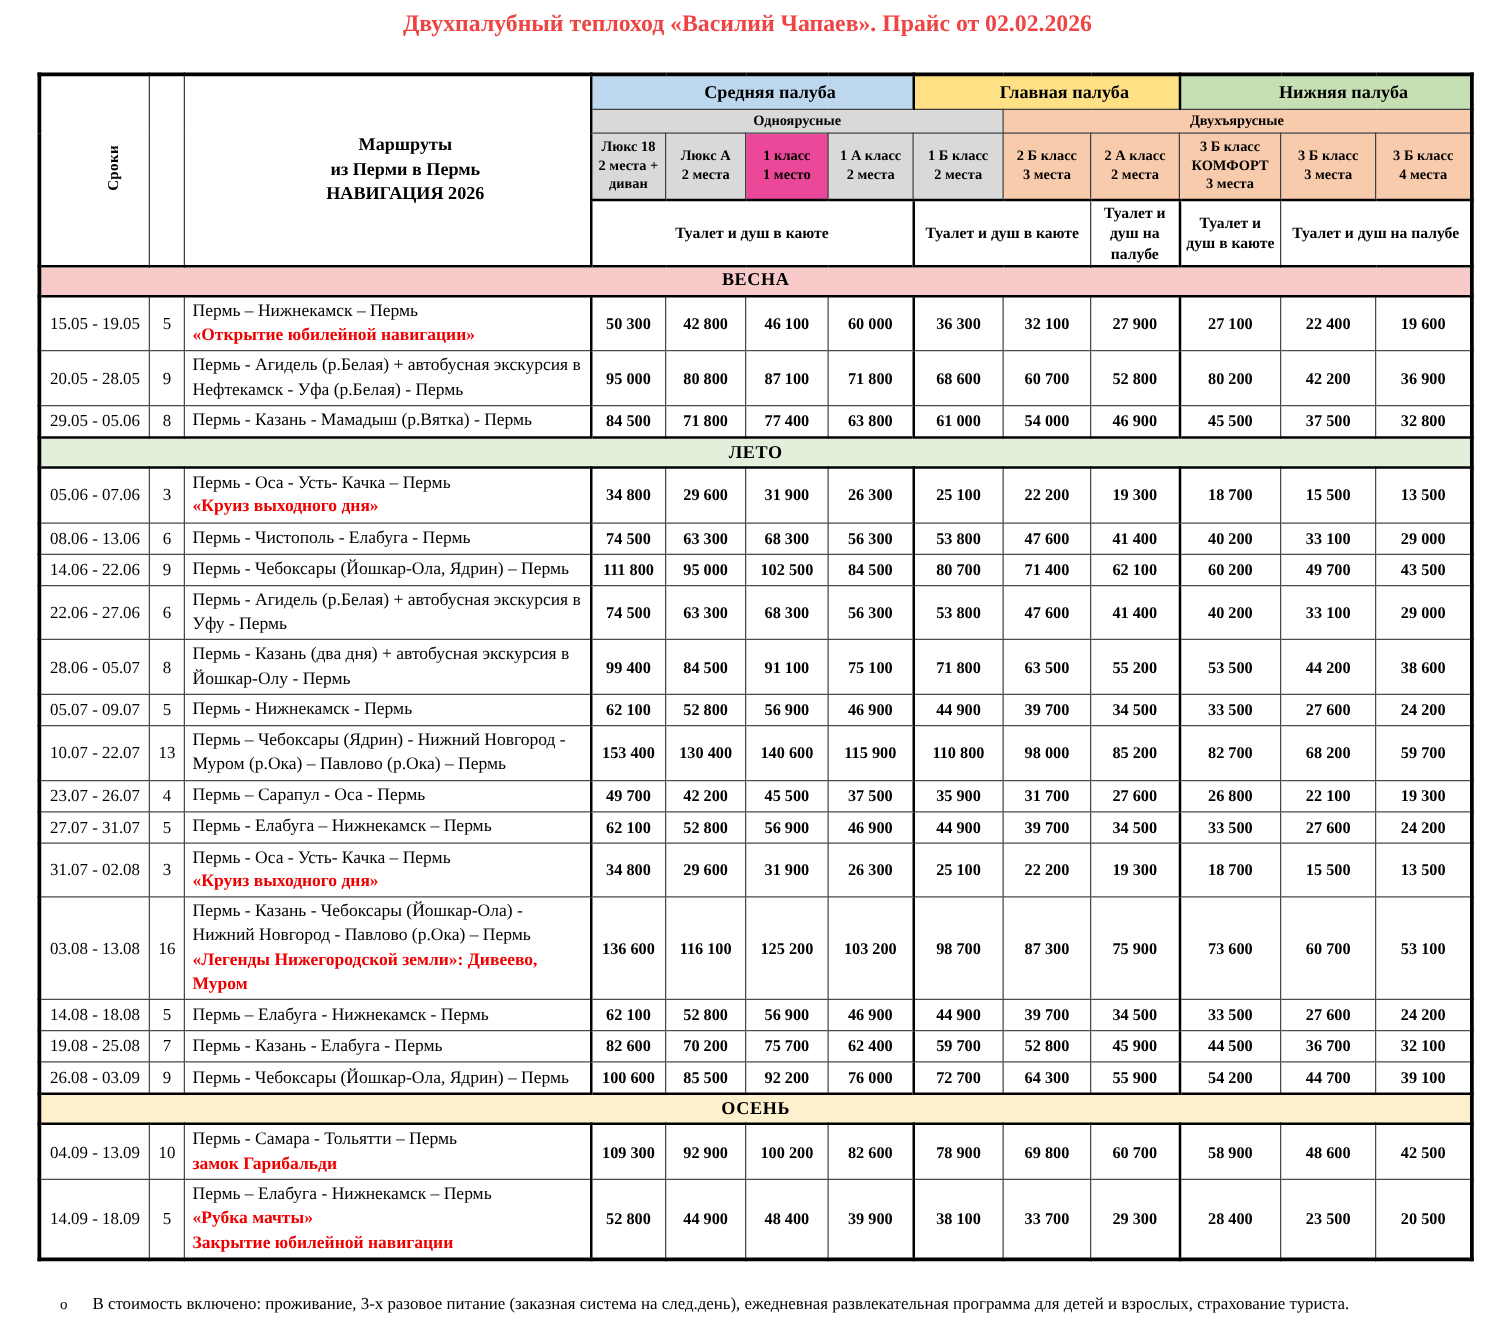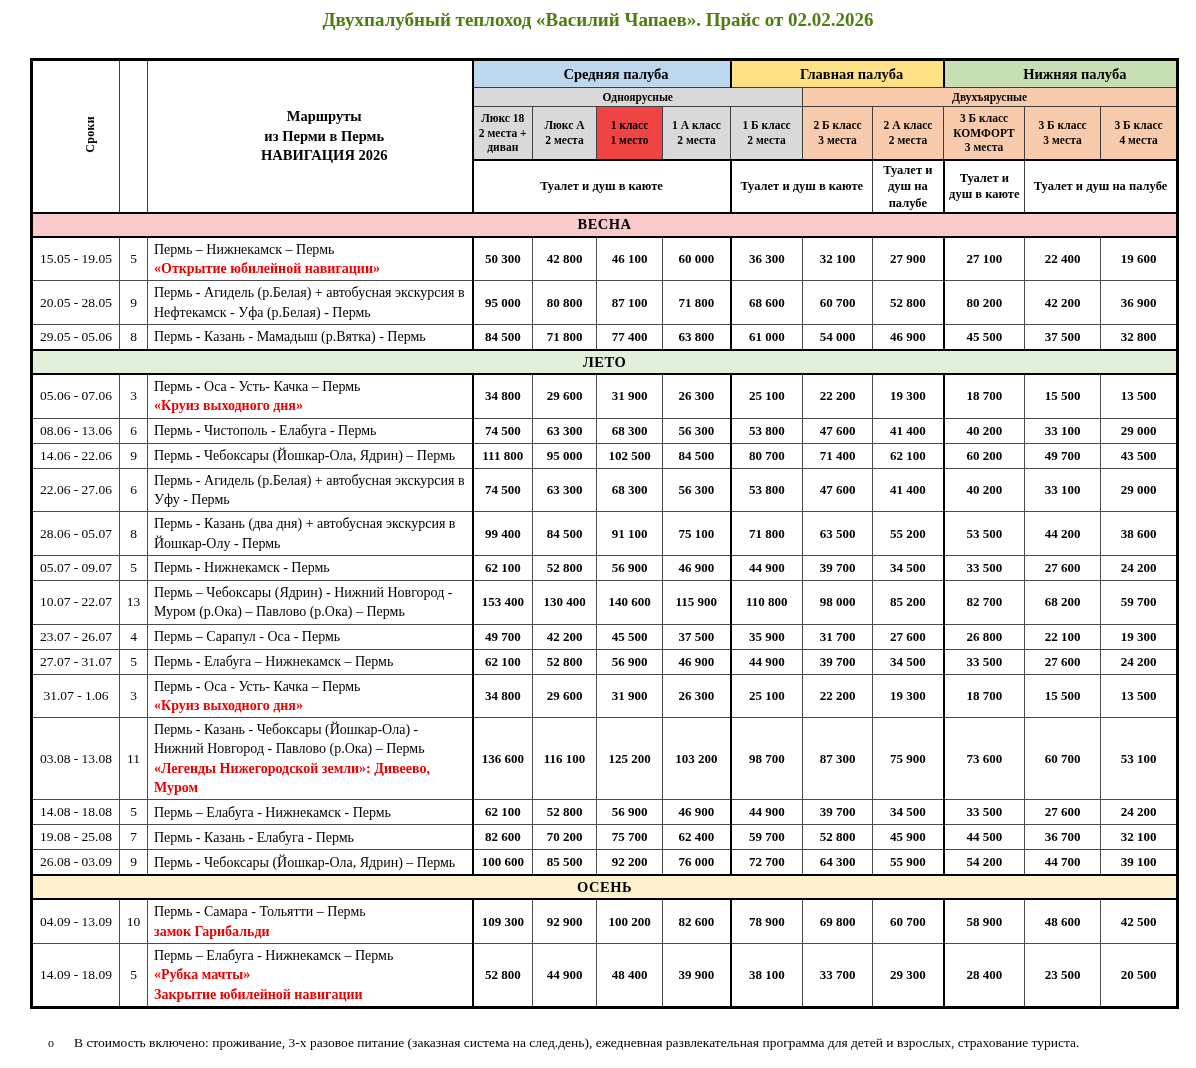--- a/index.html
+++ b/index.html
@@ -1,18 +1,18 @@
 <!DOCTYPE html>
 <html><head>
 <meta charset="utf-8">
 <style>
   html,body{margin:0;padding:0;background:#fff;}
   .page{width:1196px;height:1068px;position:relative;background:#fff;overflow:hidden;
         font-family:"Liberation Serif","DejaVu Serif",serif;color:#000;}
-  .title{margin:9px 0 0 0;text-align:center;font-size:19px;font-weight:bold;color:#4d7c0f;}
+  .title{margin:9px 0 0 0;text-align:center;font-size:19px;font-weight:bold;color:#ef4444;}
   table.price{border-collapse:collapse;table-layout:fixed;width:1148px;margin:27px 0 0 30px;
         border:3px solid #000;}
   th,td{border:1px solid #3f3f3f;padding:1px 3px;overflow:hidden;}
   
   .tl{border-left:2.5px solid #000 !important;}
   thead th{font-weight:bold;vertical-align:middle;text-align:center;}
   tr.deck-row th{height:24px;font-size:14.5px;padding-left:32px;}
   tr.tier-row th{height:16px;font-size:11.5px;}
   tr.class-row th{height:50px;font-size:11.5px;line-height:1.3;border-bottom:2px solid #000;}
   tr.fac-row th{height:46px;font-size:12.5px;line-height:1.3;background:#fff;}
@@ -74,21 +74,21 @@
         <tr class="class-row">
           <th class="tl" style="background: rgb(217, 217, 217);">
             <div>Люкс 18</div>
             <div>2 места +</div>
             <div>диван</div>
           </th>
           <th style="background: rgb(217, 217, 217);">
             <div>Люкс А</div>
             <div>2 места</div>
           </th>
-          <th style="background: #ef4444;">
+          <th style="background: #ec4899;">
             <div>1 класс</div>
             <div>1 место</div>
           </th>
           <th style="background: rgb(217, 217, 217);">
             <div>1 А класс</div>
             <div>2  места</div>
           </th>
           <th style="background: rgb(217, 217, 217); margin-top: 17px;">
             <div>1 Б класс</div>
             <div>2 места</div>
@@ -330,40 +330,40 @@
           <td class="price">56 900</td>
           <td class="price">46 900</td>
           <td class="price tl">44 900</td>
           <td class="price">39 700</td>
           <td class="price">34 500</td>
           <td class="price tl">33 500</td>
           <td class="price">27 600</td>
           <td class="price">24 200</td>
         </tr>
         <tr>
-          <td class="dates">31.07 - 1.06</td>
+          <td class="dates">31.07 - 02.08</td>
           <td class="days">3</td>
           <td class="route">
             <div class="rl">Пермь - Оса - Усть- Качка – Пермь</div>
             <div class="rl red">«Круиз выходного дня»</div>
           </td>
           <td class="price tl">34 800</td>
           <td class="price">29 600</td>
           <td class="price">31 900</td>
           <td class="price">26 300</td>
           <td class="price tl">25 100</td>
           <td class="price">22 200</td>
           <td class="price">19 300</td>
           <td class="price tl">18 700</td>
           <td class="price">15 500</td>
           <td class="price">13 500</td>
         </tr>
         <tr>
           <td class="dates">03.08 - 13.08</td>
-          <td class="days">11</td>
+          <td class="days">16</td>
           <td class="route">
             <div class="rl">Пермь - Казань - Чебоксары (Йошкар-Ола) - Нижний Новгород - Павлово (р.Ока) – Пермь</div>
             <div class="rl red">«Легенды Нижегородской земли»: Дивеево, Муром</div>
           </td>
           <td class="price tl">136 600</td>
           <td class="price">116 100</td>
           <td class="price">125 200</td>
           <td class="price">103 200</td>
           <td class="price tl">98 700</td>
           <td class="price">87 300</td>

